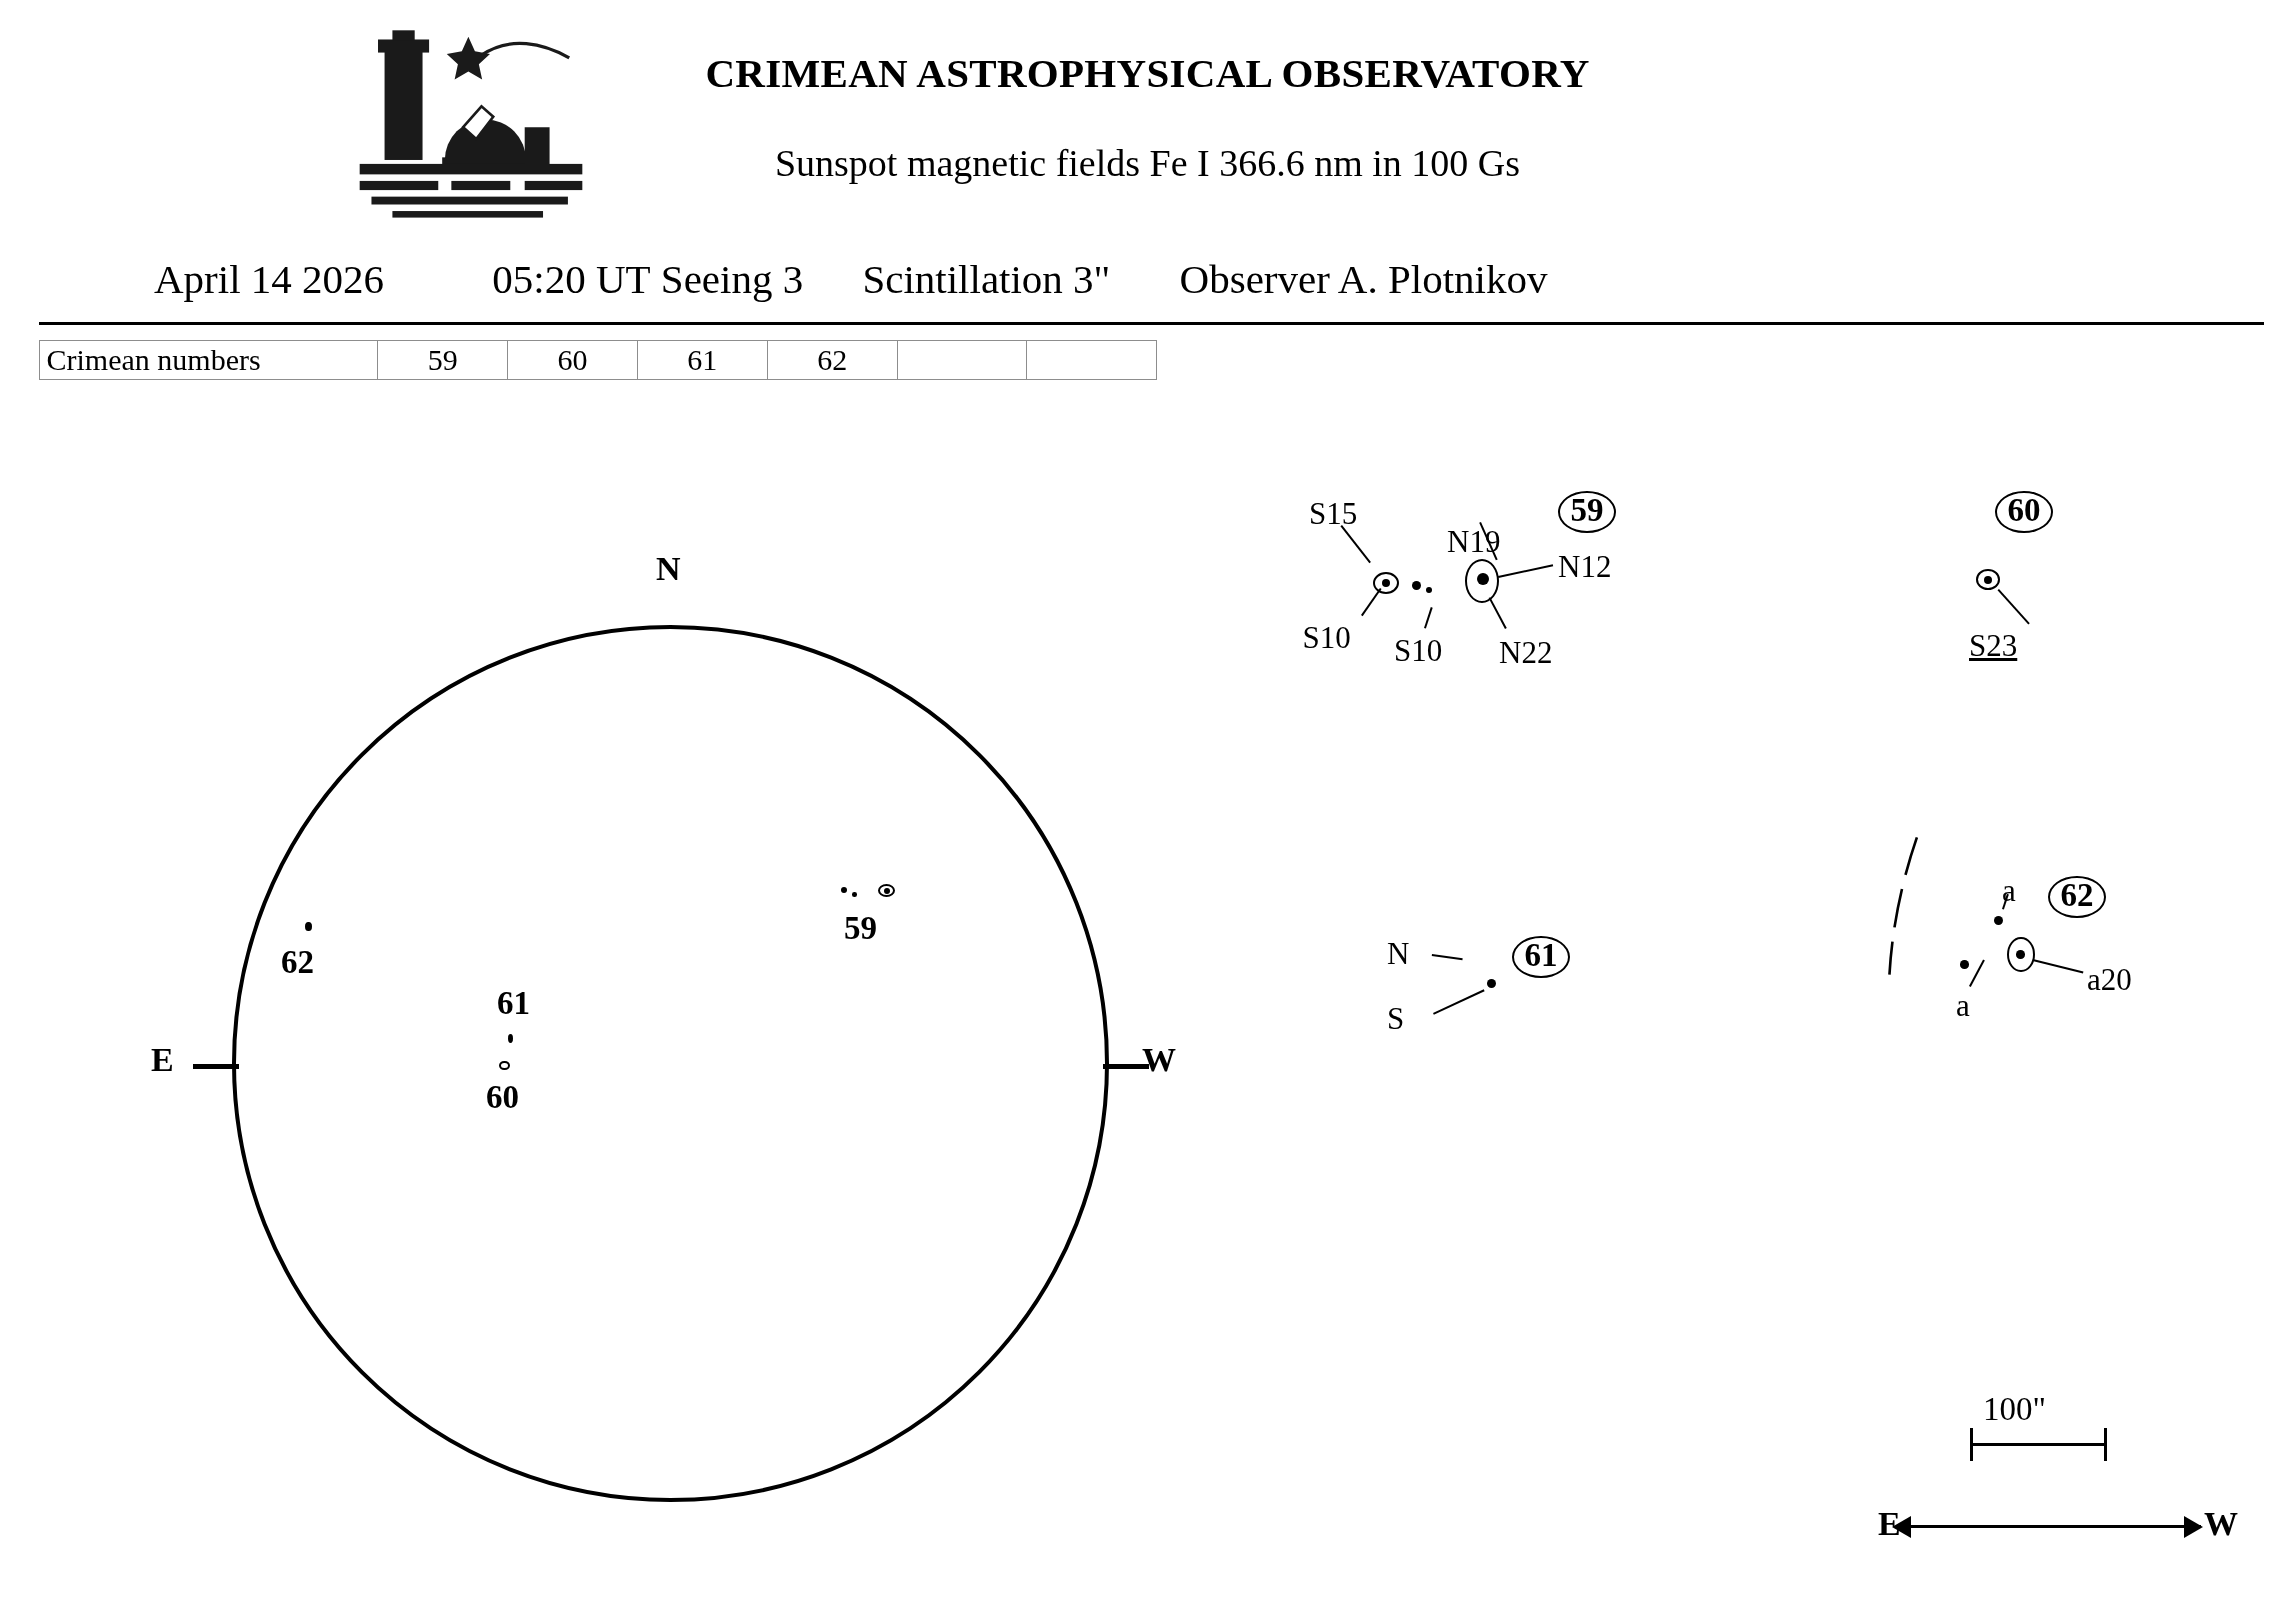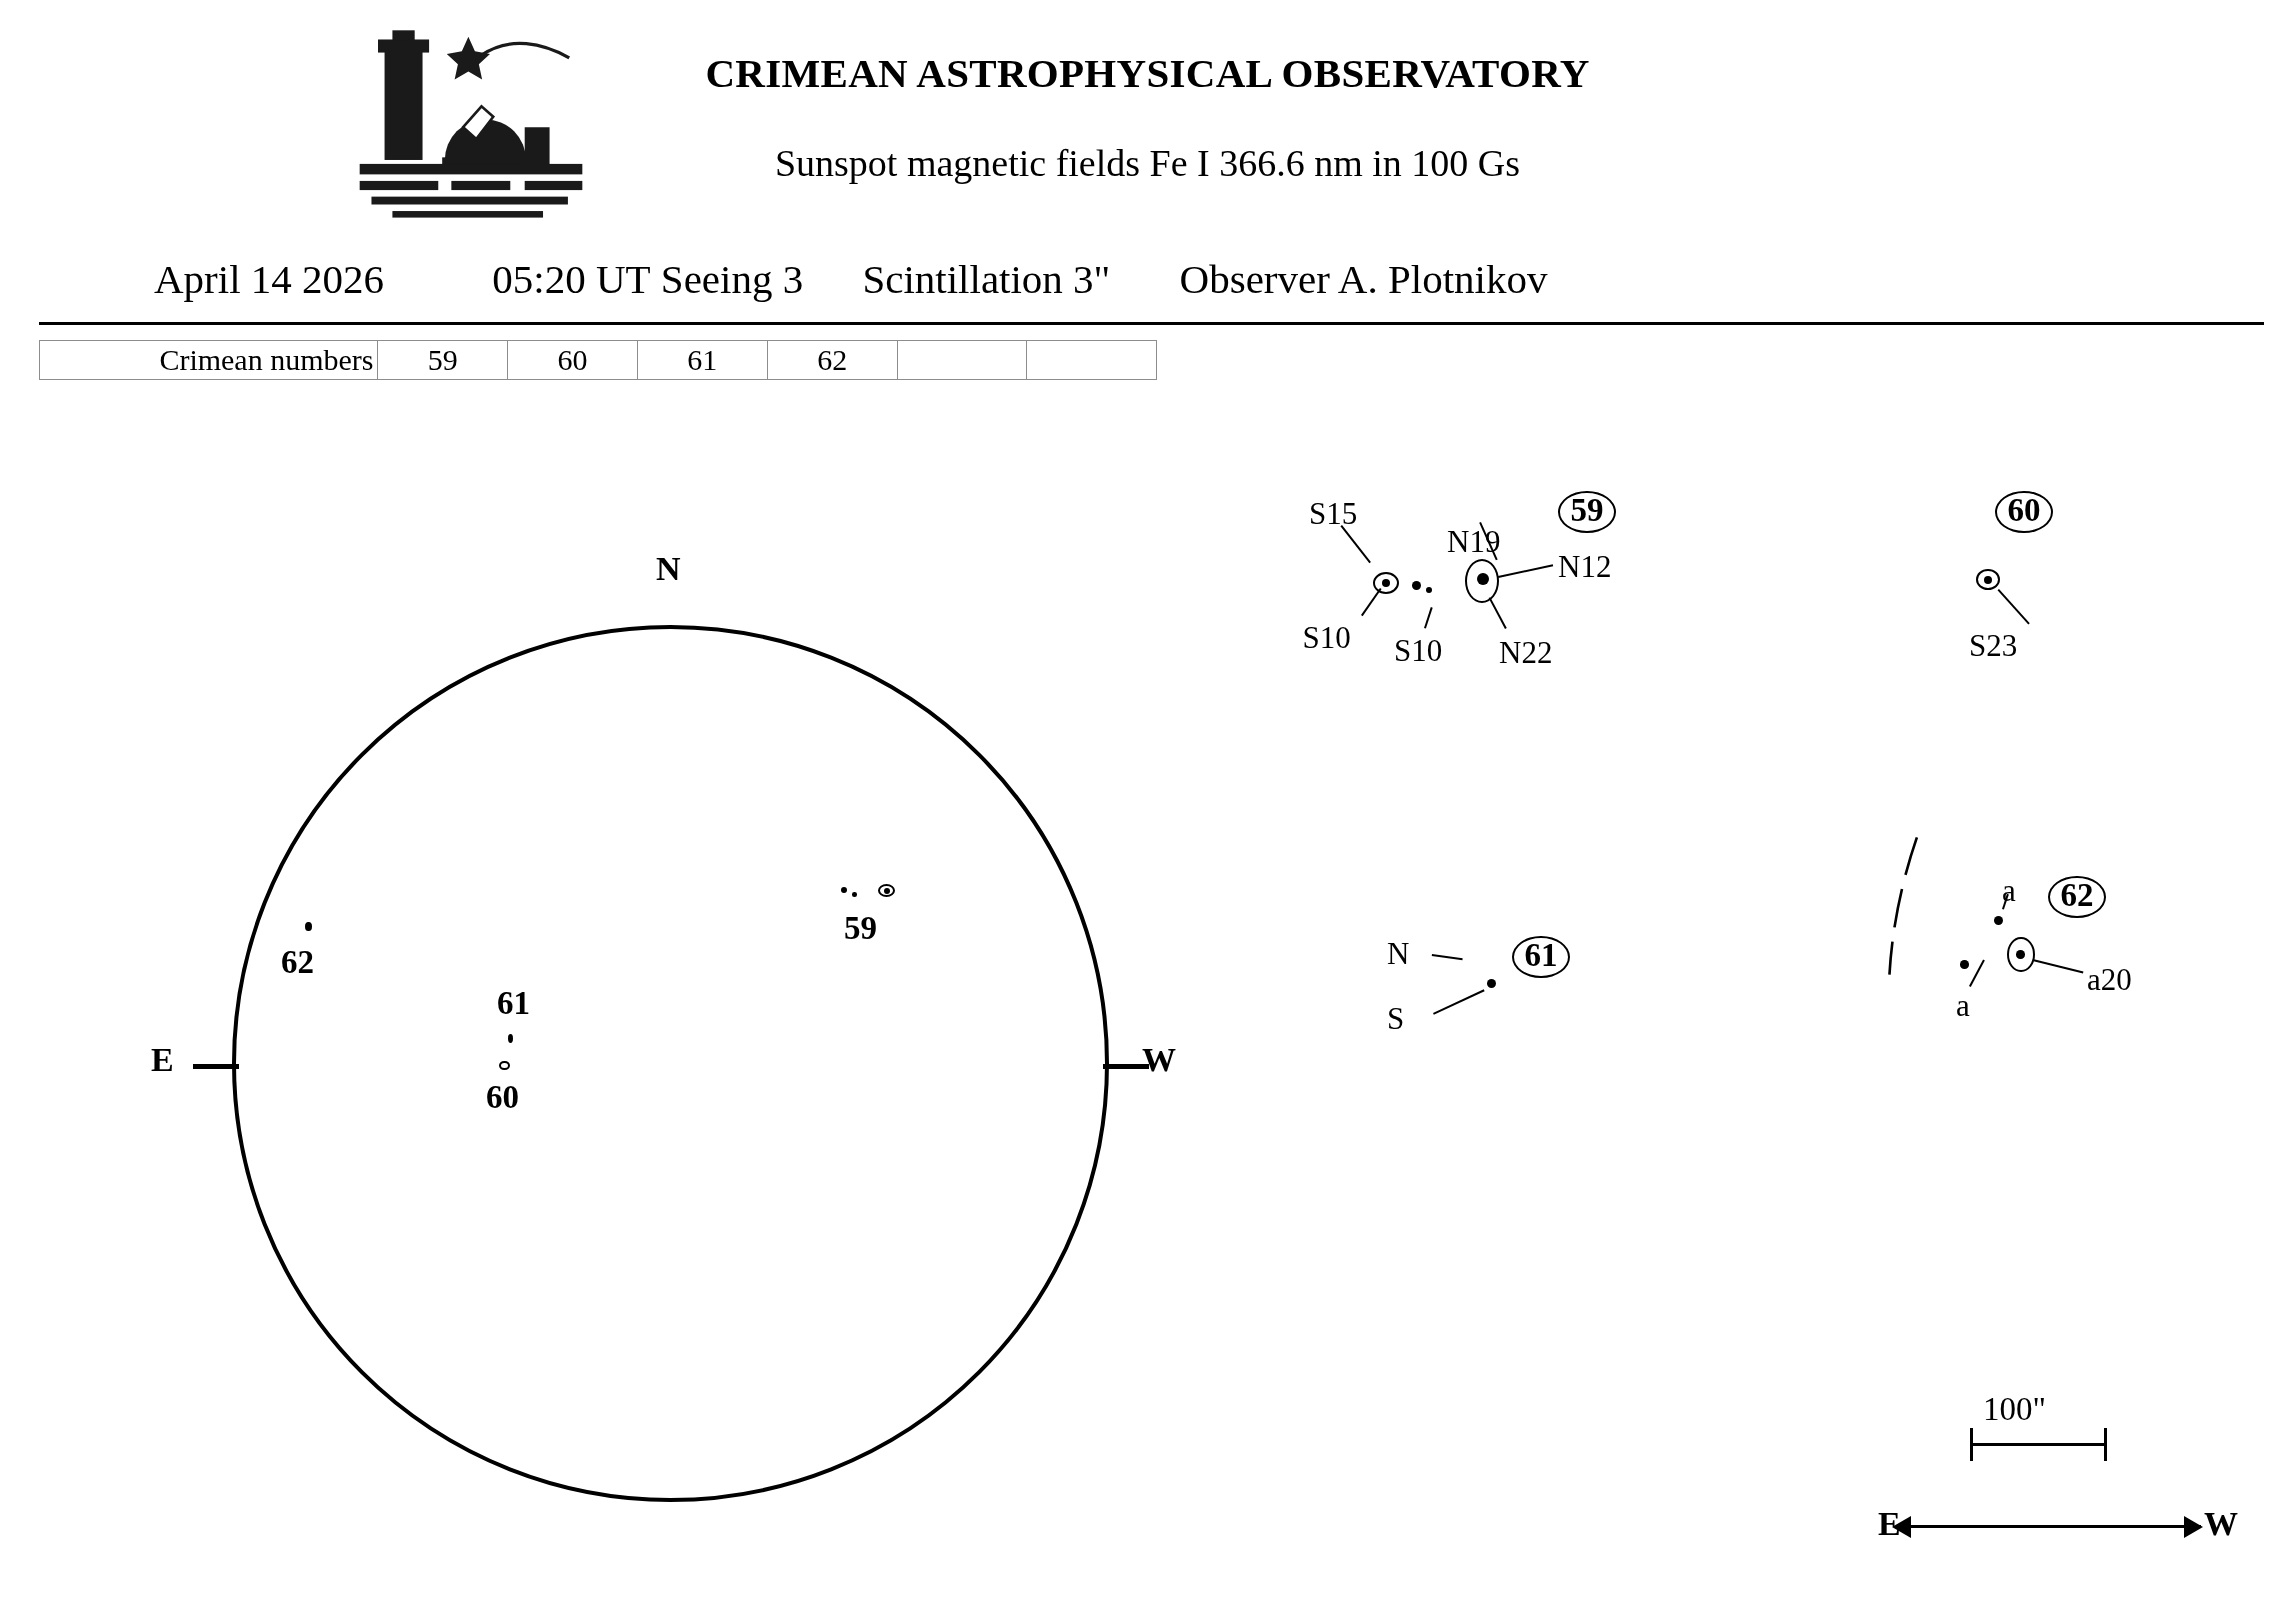--- a/index.html
+++ b/index.html
@@ -70,21 +70,21 @@
     border-collapse: collapse;
     font-size: 30px;
   }
   #numbers-table td {
     border: 1.3px solid #8d8d8d;
     height: 38px;
     text-align: center;
     padding: 0 3.9px;
   }
   #numbers-table td.label {
-    text-align: right;
+    text-align: left;
     width: 327px;
     padding-left: 6.5px;
   }
   #numbers-table td.cell {
     width: 121px;
   }
 
   
   #disk-wrap {
     position: absolute;
@@ -286,21 +286,21 @@
   <div class="pline" style="left:65px; top:131px; width:33px; transform:rotate(-55deg);"></div>
   <div class="pline" style="left:128px; top:144px; width:22px; transform:rotate(-72deg);"></div>
   <div class="pline" style="left:209px; top:145px; width:35px; transform:rotate(-118deg);"></div>
 </div>
 
 <div class="panel" style="left:1930px; top:484px; width:222px; height:190px;">
   <div class="grp-badge" style="left:65px; top:6.5px;">60</div>
   <div class="pumb" style="left:46px; top:85px; width:23.6px; height:21px;"></div>
   <div class="pcore" style="left:54px; top:92px; width:7.9px; height:7.9px;"></div>
   <div class="pline" style="left:69px; top:105px; width:46px; transform:rotate(48deg);"></div>
-  <div class="ptxt" style="left:39px; top:144px;">S23</div>
+  <div class="ptxt" style="left:39px; top:144px;text-decoration:underline;">S23</div>
 </div>
 
 <div class="panel" style="left:1361px; top:916px; width:294px; height:157px;">
   <div class="grp-badge" style="left:151px; top:19.6px;">61</div>
   <div class="ptxt" style="left:26px; top:19.6px;">N</div>
   <div class="ptxt" style="left:26px; top:85px;">S</div>
   <div class="pline" style="left:71px; top:38px; width:31px; transform:rotate(8deg);"></div>
   <div class="pline" style="left:72px; top:97px; width:56px; transform:rotate(-25deg);"></div>
   <div class="pcore" style="left:126px; top:63px; width:9.2px; height:9.2px;"></div>
 </div>

